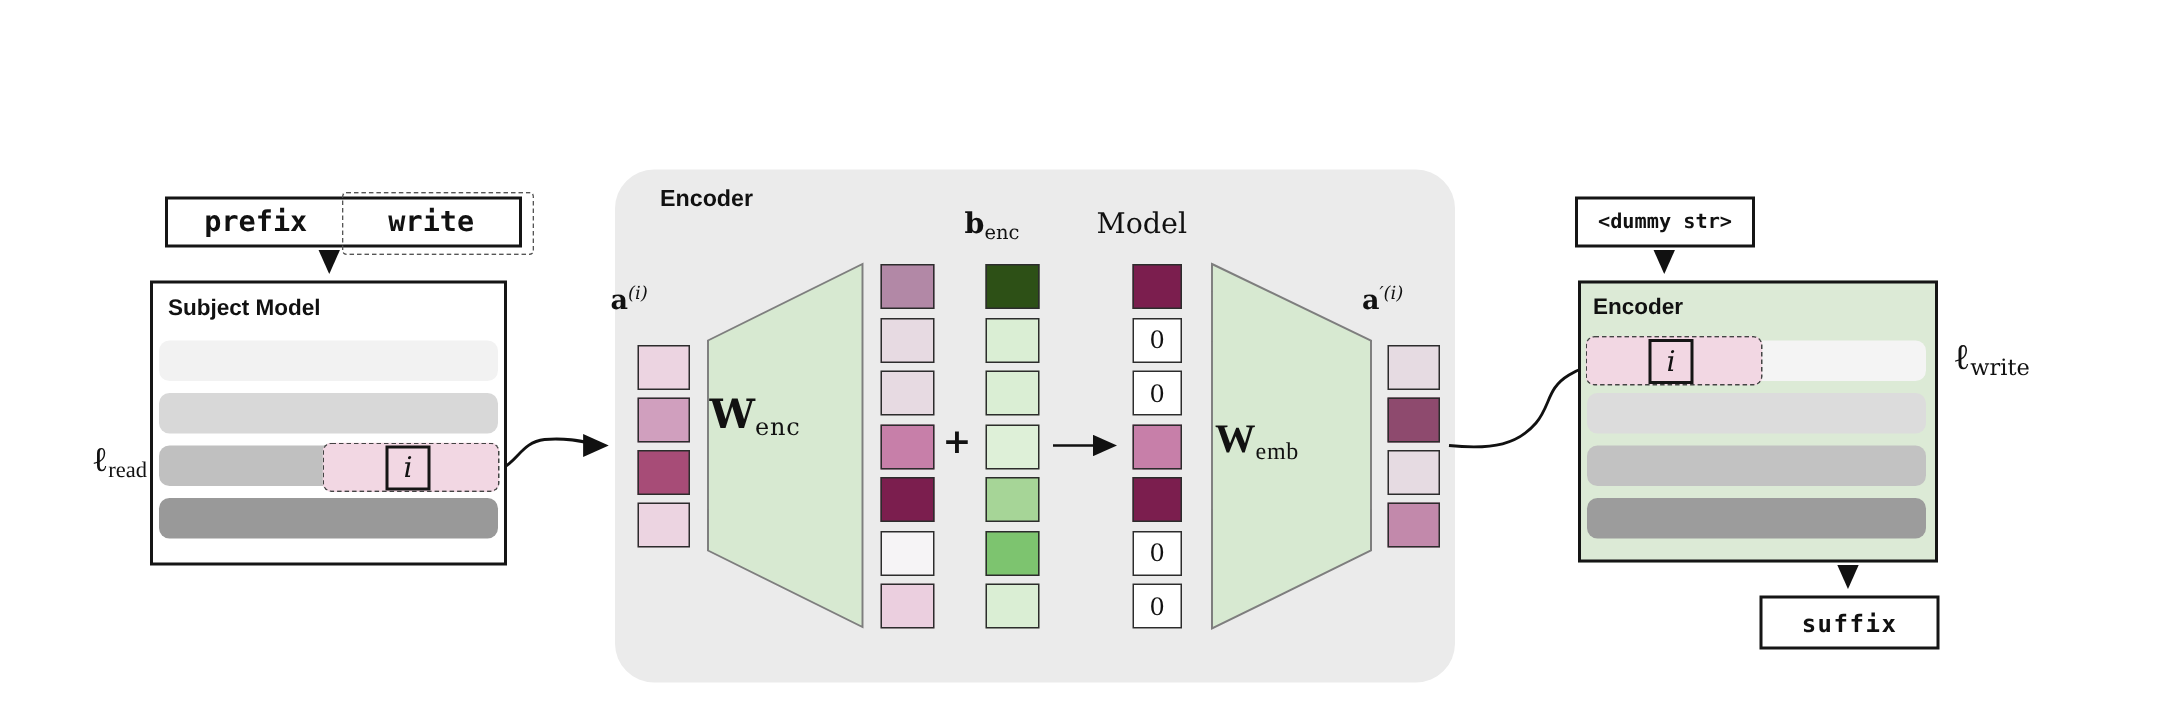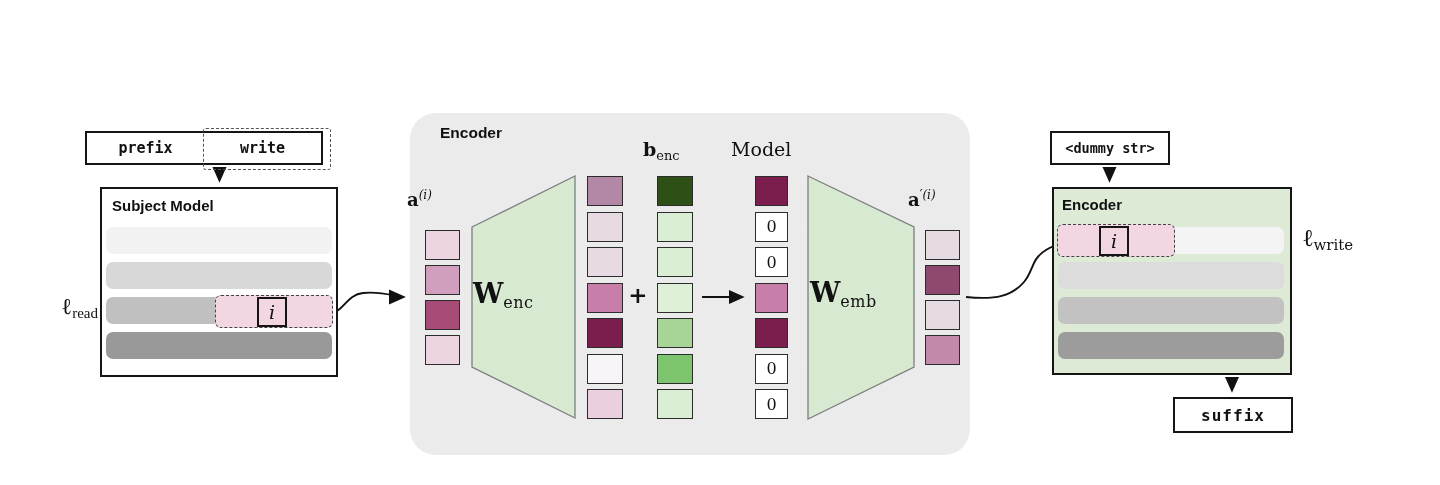--- a/index.html
+++ b/index.html
@@ -5,21 +5,21 @@
   * { margin:0; padding:0; box-sizing:border-box; }
   html,body { background:#fff; }
   #page { position:relative; width:1440px; height:485px; background:#ffffff;
           font-family:"Liberation Sans", sans-serif; overflow:hidden; }
   .abs { position:absolute; }
   svg.layer { position:absolute; left:0; top:0; pointer-events:none; }
 
   
   .mono-box { border:2px solid #151515; background:#fff; display:flex; align-items:center;
               justify-content:center; font-family:"DejaVu Sans Mono", monospace; font-weight:bold; color:#111; }
-  #prefix-box { left:85px; top:131px; width:238px; height:34px; font-size:15px; padding:0; }
+  #prefix-box { left:110px; top:131px; width:238px; height:34px; font-size:19px; padding:0; }
   #prefix-box .tcell { flex:1; display:flex; align-items:center; justify-content:center; }
   #middle-dash { position:absolute; left:116px; top:-5px; width:128px; height:42px;
                  border:1.5px dashed #555; border-radius:3px; }
   #dummy-box { left:1050px; top:131px; width:120px; height:34px; font-size:13.5px; }
   #suffix-box { left:1173px; top:397px; width:120px; height:36px; font-size:16px; letter-spacing:1px; }
 
   
   .model-box { border:2px solid #151515; }
   #subject-box { left:100px; top:187px; width:238px; height:190px; background:#fff; }
   #decoder-box { left:1052px; top:187px; width:240px; height:188px; }
@@ -55,22 +55,22 @@
   #vec-b    { left:657px; top:176px; }
   #vec-topk { left:755px; top:176px; }
   #vec-o    { left:925px; top:230px; }
 
   
   .math { font-family:"DejaVu Serif", serif; color:#111; }
   .lbl { text-align:left; }
   #lbl-a   { left:407px; top:188px; width:70px; font-size:18px; font-weight:bold; }
   #lbl-ao  { left:908px; top:188px; width:68px; font-size:18px; font-weight:bold; }
   .lbl sup { font-size:12px; font-weight:normal; font-style:italic; }
-  #lbl-wenc { left:473px; top:278px; width:102px; }
-  #lbl-wemb { left:810px; top:277px; width:104px; }
+  #lbl-wenc { left:473px; top:261px; width:102px; }
+  #lbl-wemb { left:810px; top:277px; width:104px;font-family:Liberation Serif, serif; }
   .wlab { font-size:27px; font-weight:bold; }
   .wsub { font-size:16px; font-weight:normal; vertical-align:-5px; letter-spacing:0.5px; }
   #lbl-b { left:643px; top:138px; width:64px; font-size:19px; font-weight:bold; }
   #lbl-b sub, .ell sub { font-size:13px; font-weight:normal; vertical-align:-4px; }
   #lbl-topk { left:731px; top:138px; width:80px; font-size:19px; }
   #plus { left:624px; top:281px; width:28px; font-size:23px; font-weight:bold; text-align:center; }
   .ell { font-size:23px; }
   .ell sub { font-size:15px;text-align:center; }
   #ell-read  { left:20px;  top:294px; width:78px; text-align:right;font-family:Liberation Serif, serif; }
   #ell-write { left:1302px; top:224px; width:92px; text-align:left; font-size:24px; }

